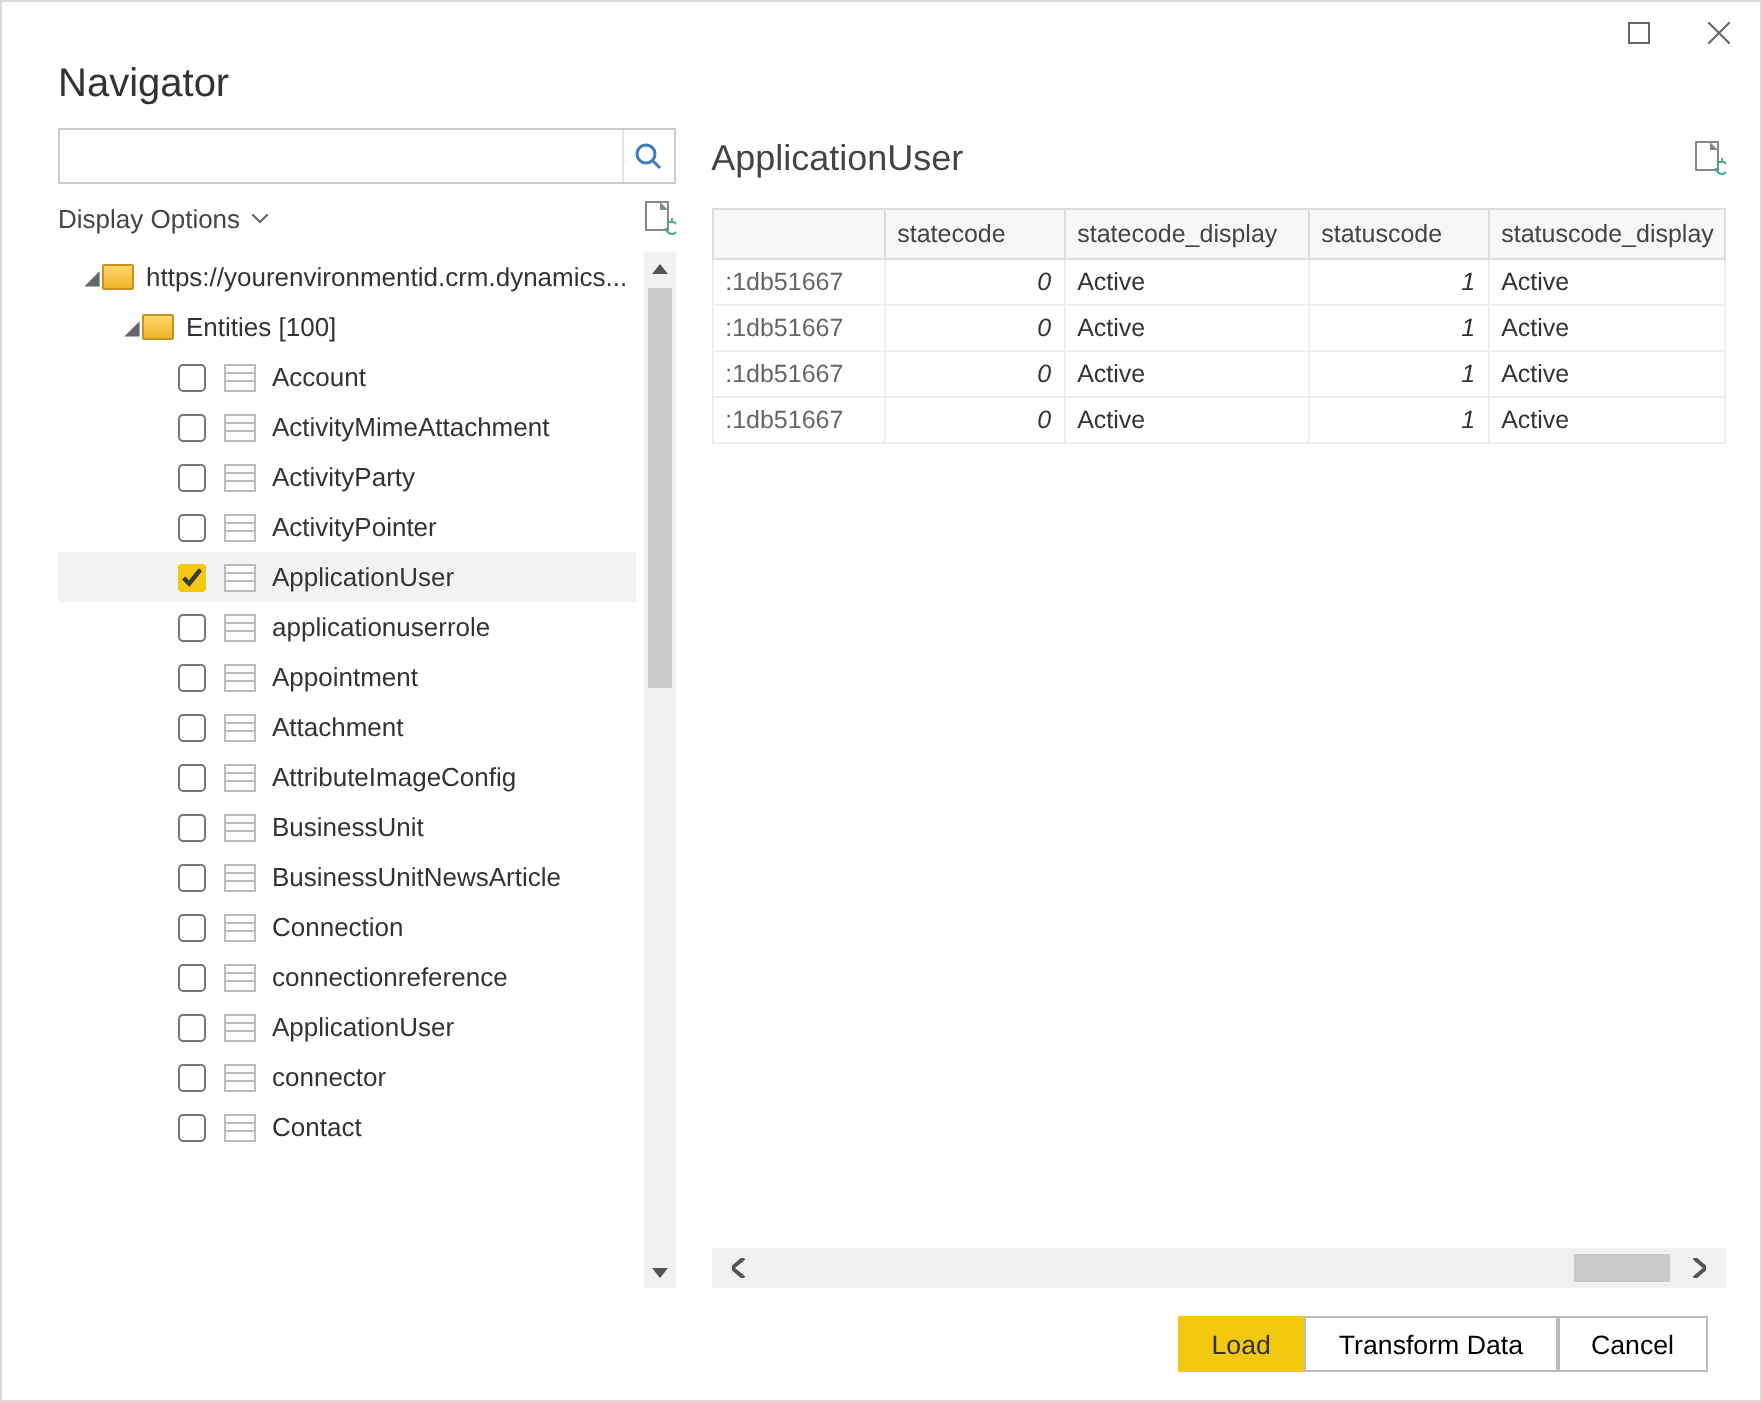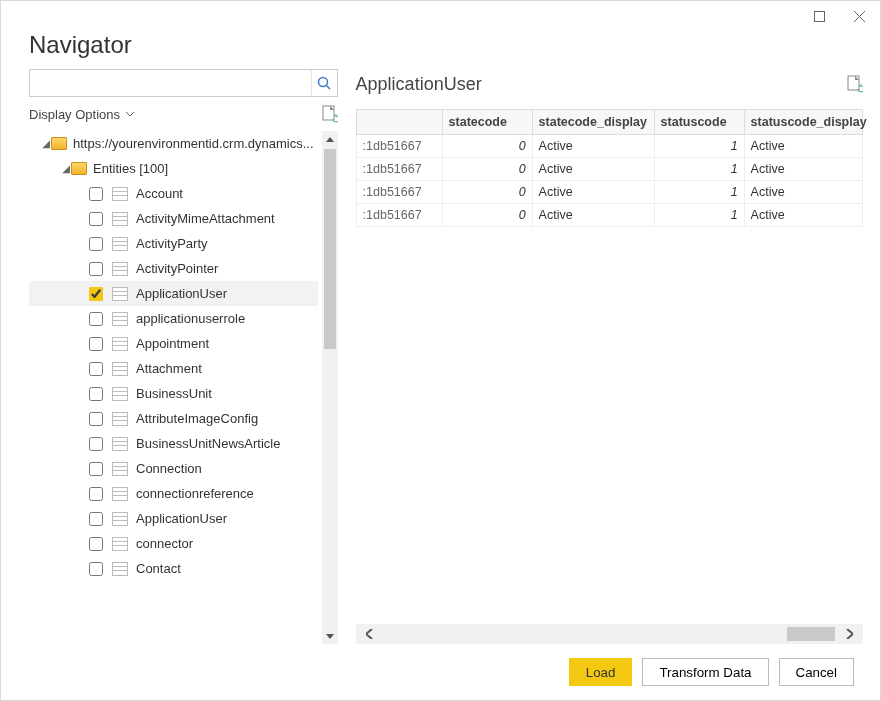--- a/index.html
+++ b/index.html
@@ -1,21 +1,21 @@
 <!DOCTYPE html>
 <html><head>
 <meta charset="utf-8">
 <style>
   * { box-sizing: border-box; margin: 0; padding: 0; }
   body { font-family: "Segoe UI", Arial, sans-serif; font-size: 13px; color: #333; background: #fff; }
   .window { width: 881px; height: 701px; border: 1px solid #d9d9d9; position: relative; display: flex; flex-direction: column; }
   .titlebar { height: 30px; display: flex; justify-content: flex-end; align-items: center; padding: 0 8px; gap: 14px; }
   .titlebar .win-btn { width: 26px; height: 20px; display: flex; align-items: center; justify-content: center; cursor: pointer; color: #666; }
   .header { padding: 0 28px 10px 28px; }
-  .header h1 { font-size: 24px; font-weight: 300; color: #333; }
+  .header h1 { font-size: 20px; font-weight: 300; color: #333; }
   .body { flex: 1; display: flex; padding: 0 20px 0 28px; gap: 18px; overflow: hidden; }
   .left { width: 310px; display: flex; flex-direction: column; justify-content: center; }
   .searchrow { display: flex; align-items: stretch; height: 28px; border: 1px solid #ccc; }
   .searchrow input { flex: 1; border: none; outline: none; padding: 0 6px; font-size: 13px; }
   .searchrow .sbtn { width: 26px; display: flex; align-items: center; justify-content: center; border-left: 1px solid #e5e5e5; cursor: pointer; }
   .display-row { display: flex; justify-content: space-between; align-items: center; height: 34px; }
   .display-opts { display: flex; align-items: center; gap: 6px; cursor: pointer; color: #444; }
   .tree-wrap { flex: 1; display: flex; overflow: hidden; }
   .tree { flex: 1; overflow: hidden; }
   .tree-item { display: flex; align-items: center; height: 25px; white-space: nowrap; padding-right: 4px; }
@@ -31,33 +31,33 @@
   .vscroll { width: 16px; background: #f1f1f1; position: relative; margin-left: 4px; }
   .vscroll .thumb { position:absolute; left:2px; right:2px; top:18px; height:200px; background:#c9c9c9; }
   .vscroll .arrow { position:absolute; left:0; right:0; height:16px; display:flex; align-items:center; justify-content:center; color:#555; }
   .vscroll .up { top:0; } .vscroll .down { bottom:0; }
   .right { flex: 1; display: flex; flex-direction: column; }
   .preview-header { display:flex; justify-content:space-between; align-items:center; height: 30px; }
   .preview-header h2 { font-size: 18px; font-weight: 400; color: #444; }
   .preview-table { margin-top: 10px; font-size: 12.5px; }
   .phead, .prow { display: flex; }
   .phead { background: #f7f7f7; }
-  .phead .cell { border: 1px solid #ddd; border-left: none; padding: 5px 6px; font-weight: 700; color: #444; }
+  .phead .cell { border: 1px solid #ddd; border-left: none; padding: 5px 6px; font-weight: 400; color: #444; }
   .phead .cell:first-child { border-left:1px solid #ddd; }
   .prow .cell { border-bottom: 1px solid #eee; border-right: 1px solid #eee; padding: 4px 6px; }
   .prow .cell:first-child { border-left:1px solid #eee; color:#666; }
   .c0 { width: 87px; } .c1 { width: 90px; text-align: right; font-style: italic; }
   .c2 { width: 122px; } .c3 { width: 90px; text-align: right; font-style: italic; }
   .c4 { width: 118px; }
   .phead .c1, .phead .c3 { text-align: left; font-style: normal; }
   .hscroll { margin-top: auto; height: 20px; background:#f1f1f1; display:flex; align-items:center; }
   .hscroll .harrow { width: 28px; display:flex; align-items:center; justify-content:center; color:#555; cursor:pointer; }
   .hscroll .htrack { flex:1; position:relative; height:100%; }
   .hscroll .hthumb { position:absolute; right:0; top:3px; bottom:3px; width:48px; background:#c9c9c9; }
-  .footer { height: 56px; display:flex; justify-content:flex-end; align-items:center; gap:10px; padding: 0 26px; }
+  .footer { height: 56px; display:flex; justify-content:flex-end; align-items:center; padding: 0 26px; }
   .btn { height: 28px; padding: 0 16px; border: 1px solid #bbb; background:#fff; cursor:pointer; display:flex; align-items:center; }
   .btn.primary { background:#f2c811; border-color:#f2c811; color: #333; font-weight: 400; }
   svg { display:block; }
   .doc-icon { color:#777; cursor:pointer; }
 </style>
 </head>
 <body>
 
 <div class="window">
   <div class="titlebar">
@@ -157,26 +157,26 @@
                 <span>Appointment</span>
               </div>
               <div class="entity">
                 <input type="checkbox" style="">
                 <span class="table-icon"></span>
                 <span>Attachment</span>
               </div>
               <div class="entity">
                 <input type="checkbox" style="">
                 <span class="table-icon"></span>
+                <span>AttributeImageConfig</span>
+              </div>
+              <div class="entity">
+                <input type="checkbox" style="">
+                <span class="table-icon"></span>
                 <span>BusinessUnit</span>
-              </div>
-              <div class="entity">
-                <input type="checkbox" style="">
-                <span class="table-icon"></span>
-                <span>AttributeImageConfig</span>
               </div>
               <div class="entity">
                 <input type="checkbox" style="">
                 <span class="table-icon"></span>
                 <span>BusinessUnitNewsArticle</span>
               </div>
               <div class="entity">
                 <input type="checkbox" style="">
                 <span class="table-icon"></span>
                 <span>Connection</span>

